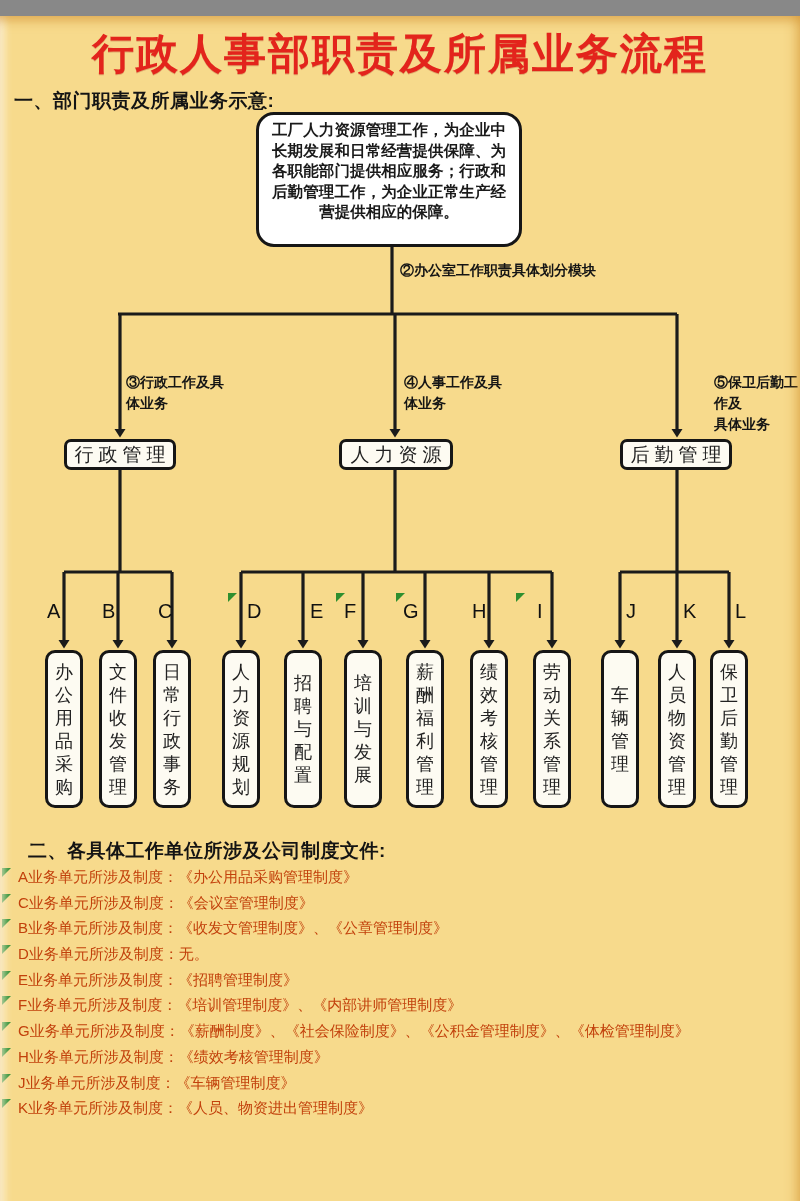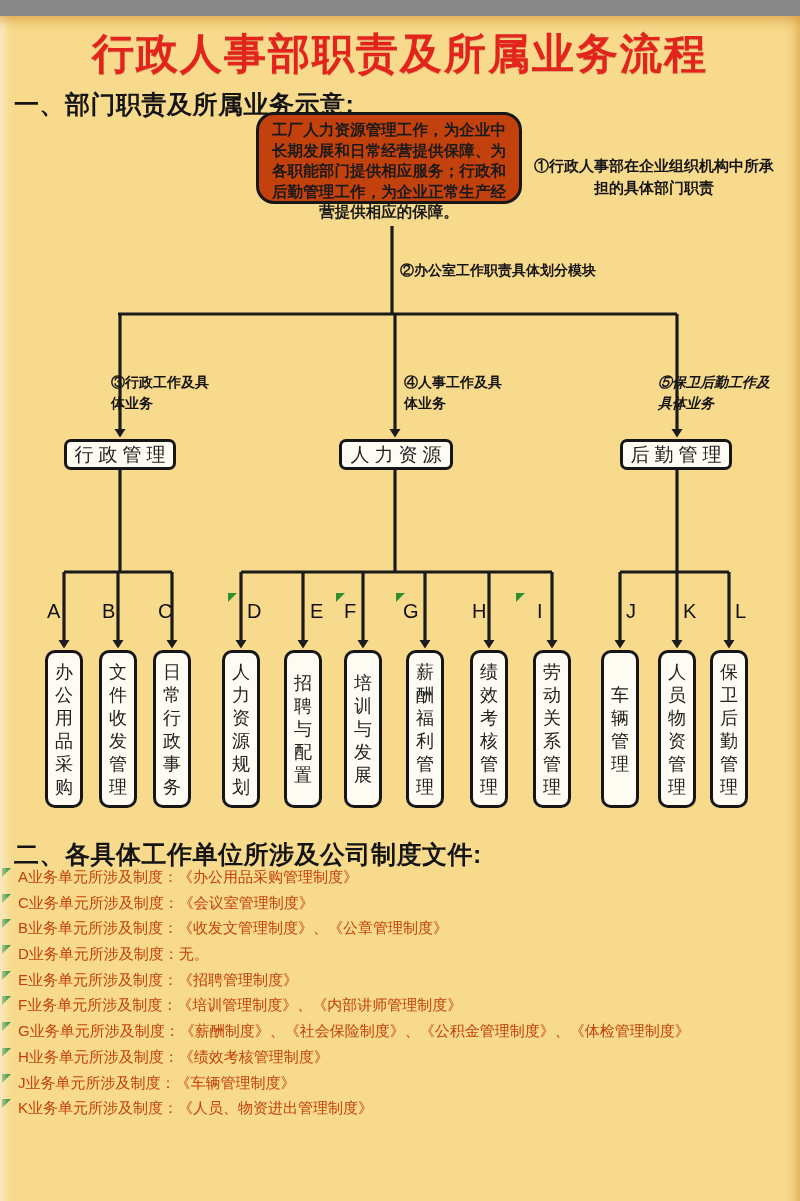--- a/index.html
+++ b/index.html
@@ -5,24 +5,24 @@
   html,body{margin:0;padding:0;}
   body{font-family:"Liberation Sans",sans-serif;background:#888;}
   .page{position:relative;width:800px;height:1201px;margin:16px auto;background:#f7da8c;overflow:hidden;}
   .page::after{content:"";position:absolute;inset:0;pointer-events:none;z-index:60;
     box-shadow:inset 0 9px 12px -5px rgba(203,132,32,.55),
                inset -9px 0 12px -5px rgba(203,132,32,.45),
                inset 9px 0 8px -5px rgba(255,250,235,.85);}
   .title{position:absolute;left:0;right:0;top:10px;text-align:center;
     font-size:42px;font-weight:bold;letter-spacing:2px;color:#e3241c;
     text-shadow:0 1px 0 rgba(150,20,10,.25);}
-  .sec-heading{position:absolute;font-size:25px;font-weight:bold;color:#141414;letter-spacing:.5px;}
+  .sec-heading{position:absolute;font-size:19px;font-weight:bold;color:#141414;letter-spacing:.5px;}
   #svg-connectors{position:absolute;left:0;top:0;z-index:1;}
-  .rootbox{position:absolute;left:256px;top:96px;width:266px;height:92px;box-sizing:border-box;
-    background:#c2410c;border:3.5px solid #161616;border-radius:18px;z-index:2;
+  .rootbox{position:absolute;left:256px;top:96px;width:266px;height:135px;box-sizing:border-box;
+    background:#ffffff;border:3.5px solid #161616;border-radius:18px;z-index:2;
     padding:5px 13px;font-family:"Liberation Serif",serif;font-weight:bold;font-size:15.5px;
     line-height:20.6px;color:#1a1a1a;text-align:justify;text-align-last:center;}
   .note{position:absolute;font-weight:bold;color:#151515;white-space:pre-line;z-index:2;}
   .note-1{left:524px;top:139px;width:260px;font-size:15px;line-height:22px;text-align:center;}
   .note-2{left:400px;top:246px;font-size:14px;}
   .branch-note{font-size:14px;line-height:21px;}
   .pbox{position:absolute;top:423px;height:31px;box-sizing:border-box;z-index:2;
     background:#fdfbf2;border:3px solid #161616;border-radius:7px;
     display:flex;align-items:center;justify-content:center;
     font-family:"Liberation Serif",serif;font-size:19px;letter-spacing:5px;color:#222;
@@ -84,26 +84,24 @@
       <line x1="620" y1="556" x2="620" y2="624" stroke="#1b1b1b" stroke-width="3.2"></line>
       <polygon points="614.5,624 625.5,624 620,632.5" fill="#1b1b1b"></polygon>
       <line x1="677" y1="556" x2="677" y2="624" stroke="#1b1b1b" stroke-width="3.2"></line>
       <polygon points="671.5,624 682.5,624 677,632.5" fill="#1b1b1b"></polygon>
       <line x1="729" y1="556" x2="729" y2="624" stroke="#1b1b1b" stroke-width="3.2"></line>
       <polygon points="723.5,624 734.5,624 729,632.5" fill="#1b1b1b"></polygon>
     </svg>
 
   <div class="rootbox">工厂人力资源管理工作，为企业中长期发展和日常经营提供保障、为各职能部门提供相应服务；行政和后勤管理工作，为企业正常生产经营提供相应的保障。</div>
 
-  <div class="note note-1">①行政人事部在企业组织机构中所承
-担的具体部门职责</div>
   <div class="note note-2">②办公室工作职责具体划分模块</div>
 
   <div id="branch-layer">
-      <div class="note branch-note" style="left: 111px; top: 356px;">③行政工作及具
+      <div class="note branch-note" style="left: 126px; top: 356px;">③行政工作及具
 体业务</div>
       <div class="pbox" style="left: 64px; width: 112px;">行政管理</div>
       <div class="letter" style="left: 47px;">A</div>
       <div class="tallbox" style="left: 45px;">
         <span>办</span>
         <span>公</span>
         <span>用</span>
         <span>品</span>
         <span>采</span>
         <span>购</span>
@@ -174,21 +172,21 @@
       </div>
       <div class="letter" style="left: 537px;">I</div>
       <div class="tallbox" style="left: 533px;">
         <span>劳</span>
         <span>动</span>
         <span>关</span>
         <span>系</span>
         <span>管</span>
         <span>理</span>
       </div>
-      <div class="note branch-note" style="left: 658px; top: 356px; font-style: italic;">⑤保卫后勤工作及
+      <div class="note branch-note" style="left: 714px; top: 356px;">⑤保卫后勤工作及
 具体业务</div>
       <div class="pbox" style="left: 620px; width: 112px;">后勤管理</div>
       <div class="letter" style="left: 626px;">J</div>
       <div class="tallbox" style="left: 601px;">
         <span>车</span>
         <span>辆</span>
         <span>管</span>
         <span>理</span>
       </div>
       <div class="letter" style="left: 683px;">K</div>
@@ -208,21 +206,21 @@
         <span>勤</span>
         <span>管</span>
         <span>理</span>
       </div>
       <div class="wedge" style="left: 228px; top: 577px;"></div>
       <div class="wedge" style="left: 336px; top: 577px;"></div>
       <div class="wedge" style="left: 396px; top: 577px;"></div>
       <div class="wedge" style="left: 516px; top: 577px;"></div>
     </div>
 
-  <div class="sec-heading" style="left:14px;top:822px;text-align:center;">二、各具体工作单位所涉及公司制度文件:</div>
+  <div class="sec-heading" style="left:28px;top:822px;text-align:center;">二、各具体工作单位所涉及公司制度文件:</div>
 
   <div class="list-wrap" id="policy-list">
       <div class="list-row"><span class="wedge" style="position: absolute;"></span><span>A业务单元所涉及制度：《办公用品采购管理制度》</span></div>
       <div class="list-row"><span class="wedge" style="position: absolute;"></span><span>C业务单元所涉及制度：《会议室管理制度》</span></div>
       <div class="list-row"><span class="wedge" style="position: absolute;"></span><span>B业务单元所涉及制度：《收发文管理制度》、《公章管理制度》</span></div>
       <div class="list-row"><span class="wedge" style="position: absolute;"></span><span>D业务单元所涉及制度：无。</span></div>
       <div class="list-row"><span class="wedge" style="position: absolute;"></span><span>E业务单元所涉及制度：《招聘管理制度》</span></div>
       <div class="list-row"><span class="wedge" style="position: absolute;"></span><span>F业务单元所涉及制度：《培训管理制度》、《内部讲师管理制度》</span></div>
       <div class="list-row"><span class="wedge" style="position: absolute;"></span><span>G业务单元所涉及制度：《薪酬制度》、《社会保险制度》、《公积金管理制度》、《体检管理制度》</span></div>
       <div class="list-row"><span class="wedge" style="position: absolute;"></span><span>H业务单元所涉及制度：《绩效考核管理制度》</span></div>

